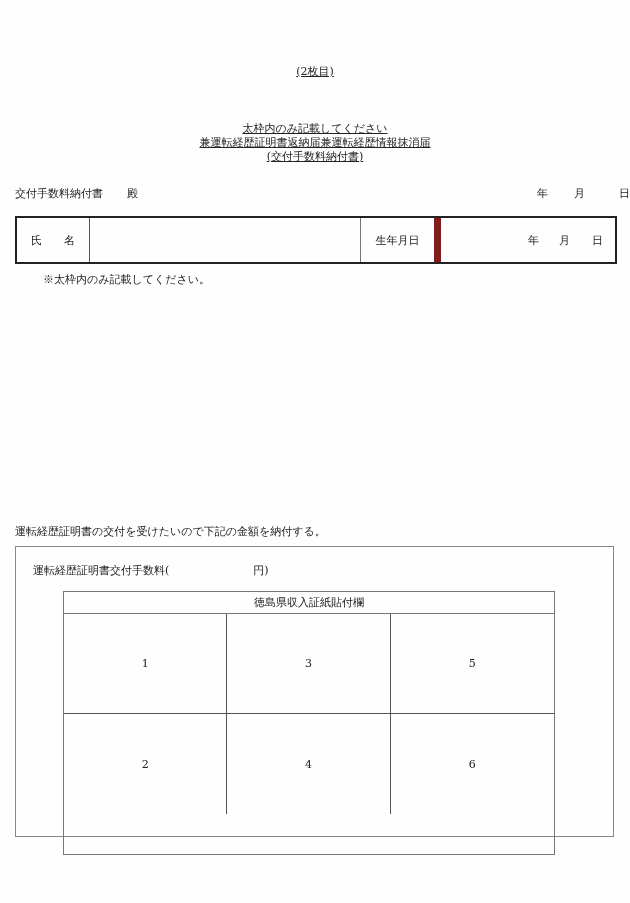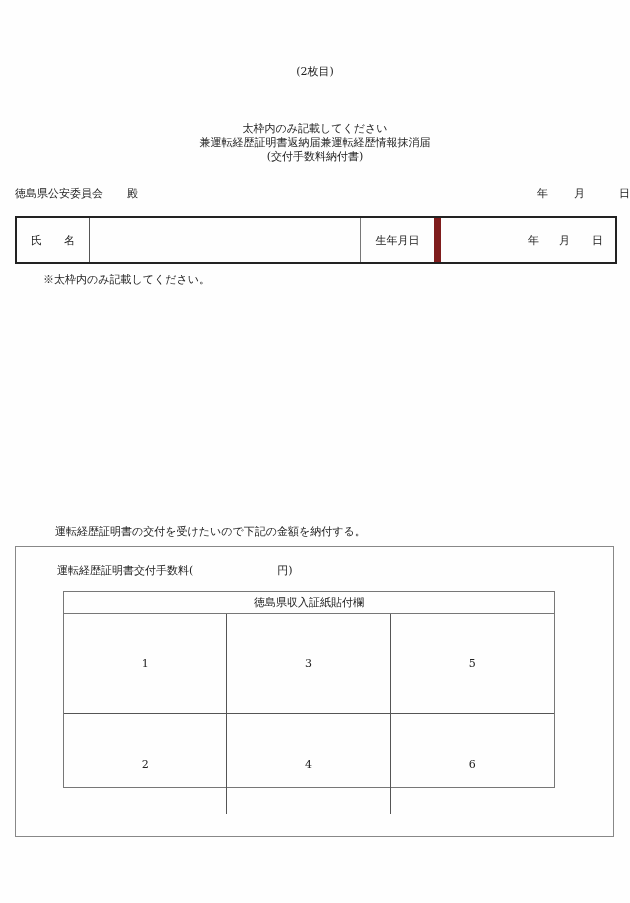--- a/index.html
+++ b/index.html
@@ -3,21 +3,21 @@
   <meta charset="utf-8">
   <style>
     html, body { margin: 0; padding: 0; }
     body {
       width: 630px; height: 903px; position: relative; overflow: hidden;
       background: #fefefe; color: #222;
       font-family: "DejaVu Serif", "Liberation Serif", serif;
       font-size: 11px;
     }
     .abs { position: absolute; }
-    .center-text { left: 0; width: 630px; text-align: center; }
+    .center-text { left: 0; width: 630px; text-align: center; text-decoration: underline; }
     .sheet-no { top: 64px; }
     .title { top: 122px; line-height: 14px; }
     .addressee { left: 15px; top: 186px; }
     .addressee .dono { margin-left: 24px; }
     .date-top { top: 186px; right: 0; }
     .date-top span, .dob-date span { display: inline-block; }
     .date-top .y { margin-right: 26px; }
     .date-top .m { margin-right: 34px; }
     .main-box {
       left: 15px; top: 216px; width: 598px; height: 44px;
@@ -25,29 +25,29 @@
     }
     .main-box .cell { height: 100%; display: flex; align-items: center; box-sizing: border-box; }
     .name-label { width: 73px; border-right: 1px solid #555; justify-content: center; }
     .name-label .c2 { margin-left: 22px; }
     .name-value { width: 271px; border-right: 1px solid #777; }
     .dob-label { width: 80px; border-right: 7px solid #7f1d1d; justify-content: center; }
     .dob-date { flex: 1; justify-content: flex-end; padding-right: 12px; }
     .dob-date .y { margin-right: 20px; }
     .dob-date .m { margin-right: 22px; }
     .note { left: 15px; top: 272px; margin-left: 28px; }
-    .payment-text { left: 15px; top: 524px; margin-left: 40px; }
+    .payment-text { left: 15px; top: 524px; }
     .outer-box {
       left: 15px; top: 546px; width: 599px; height: 291px;
       border: 1px solid #888; box-sizing: border-box;
     }
-    .fee-line { left: 57px; top: 563px; }
+    .fee-line { left: 33px; top: 563px; }
     .fee-line .blank { display: inline-block; width: 84px; }
     .stamp-table {
-      left: 63px; top: 591px; width: 492px; height: 197px;
+      left: 63px; top: 591px; width: 492px; height: 264px;
       border: 1px solid #777; box-sizing: border-box;
     }
     .stamp-header {
       height: 22px; border-bottom: 1px solid #777; text-align: center;
       line-height: 22px; box-sizing: border-box;
     }
     .stamp-grid { display: grid; grid-template-columns: 1fr 1fr 1fr; grid-template-rows: 100px 100px; }
     .stamp-cell {
       display: flex; align-items: center; justify-content: center;
       border-right: 1px solid #555; border-bottom: 1px solid #555;
@@ -60,21 +60,21 @@
 
 <div class="abs center-text sheet-no">(2枚目)</div>
 
 <div class="abs center-text title">
   <div>太枠内のみ記載してください</div>
   <div>兼運転経歴証明書返納届兼運転経歴情報抹消届</div>
   <div>(交付手数料納付書)</div>
 </div>
 
 <div class="abs addressee">
-  <span>徳島県公安委員会</span><span class="dono">殿</span>
+  <span>交付手数料納付書</span><span class="dono">殿</span>
 </div>
 
 <div class="abs date-top">
   <span class="y">年</span><span class="m">月</span><span>日</span>
 </div>
 
 <div class="abs main-box">
   <div class="cell name-label">
     <span>氏</span>
       <span class="c2">名</span>

